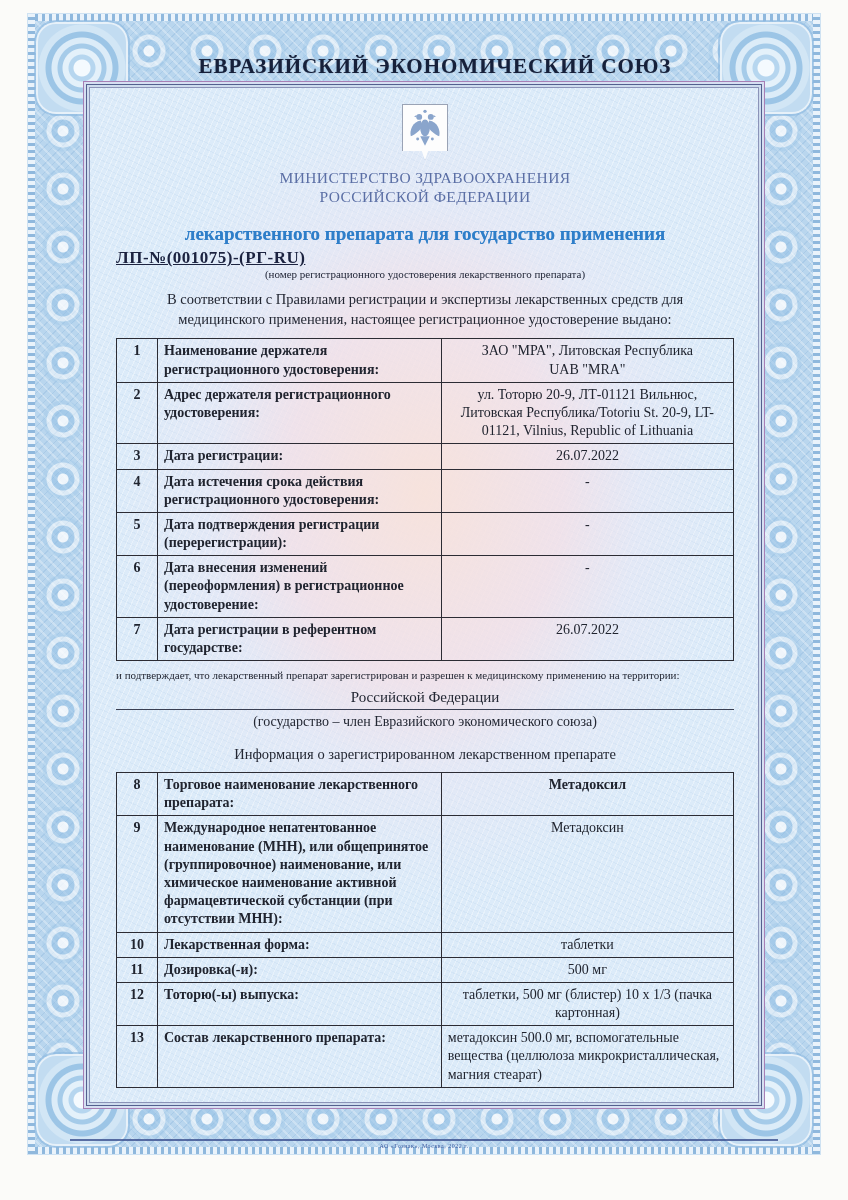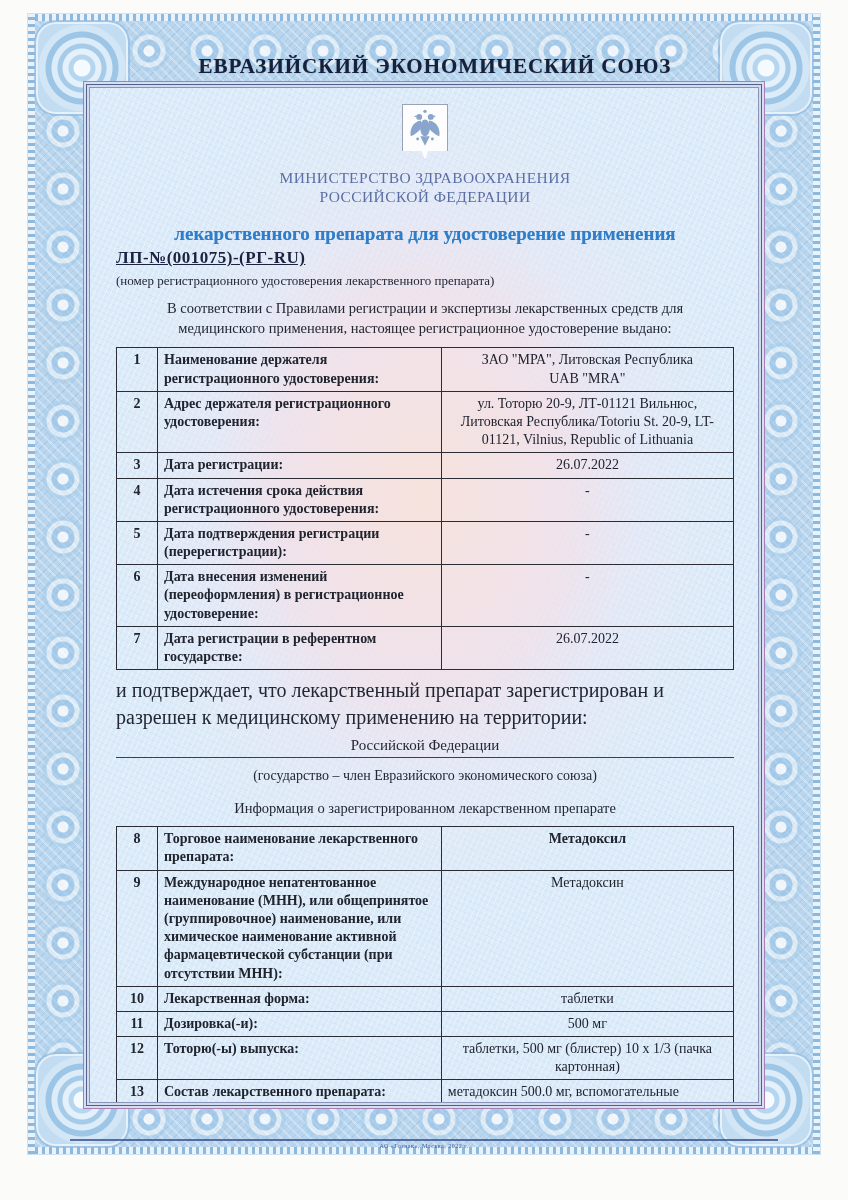--- a/index.html
+++ b/index.html
@@ -79,34 +79,34 @@
   .emblem{
     display:inline-block;width:46px;height:56px;background:#fdfdfd;
     border:1px solid #9aa3b5;
     clip-path:polygon(0 0,100% 0,100% 84%,57% 84%,50% 100%,43% 84%,0 84%);
     padding-top:2px;box-sizing:border-box;
   }
   .ministry{margin-top:6px;text-align:center;color:#5b6fa5;font-size:15.5px;line-height:1.25;letter-spacing:.4px;}
   .doc-title{margin-top:14px;text-align:center;color:#2e7ec9;font-weight:bold;font-size:19px;line-height:1.35;text-shadow:0 0 .5px rgba(46,126,201,.6);}
   .reg-num{margin-top:2px;font-weight:bold;font-size:17px;color:#1c2340;}
   .reg-num span{text-decoration:underline;letter-spacing:.5px;}
-  .reg-cap{margin-top:5px;font-size:13px;color:#222738;}
+  .reg-cap{text-align:center;font-size:11px;color:#222738;}
   .intro{margin:9px auto 0;width:96%;text-align:center;font-size:14.5px;line-height:1.38;}
   
   table{width:100%;border-collapse:collapse;margin-top:9px;font-size:14px;line-height:1.3;color:#20242f;}
   td{border:1px solid #2c2c34;padding:3px 6px;vertical-align:top;}
   td.num{width:28px;text-align:center;font-weight:bold;}
   td.label{width:46%;font-weight:bold;}
   td.value{text-align:center;white-space:pre-line;}
   td.value.left{text-align:left;}
   td.value.bold{font-weight:bold;}
   
-  .confirm{margin-top:7px;font-size:20px;line-height:1.35;text-align:left;}
+  .confirm{margin-top:7px;font-size:11px;line-height:1.35;text-align:left;}
   .territory{margin-top:6px;text-align:center;font-size:15px;border-bottom:1px solid #3a3f52;padding-bottom:3px;}
-  .territory-cap{margin-top:10px;text-align:center;font-size:14px;}
+  .territory-cap{margin-top:4px;text-align:center;font-size:14px;}
   .info-title{margin-top:16px;text-align:center;font-size:14.5px;}
 </style>
 </head>
 <body>
 
 <div class="cert">
   <div class="teeth t"></div>
   <div class="teeth b"></div>
   <div class="teeth l"></div>
   <div class="teeth r"></div>
@@ -145,21 +145,21 @@
           </svg>
         </span>
       </div>
 
       <div class="ministry">
         <div>МИНИСТЕРСТВО ЗДРАВООХРАНЕНИЯ</div>
         <div>РОССИЙСКОЙ ФЕДЕРАЦИИ</div>
       </div>
 
       <div class="doc-title">
-        <div>лекарственного препарата для удостоверение применения</div>
+        <div>лекарственного препарата для государство применения</div>
       </div>
 
       <div class="reg-num">
         <span>ЛП-№(001075)-(РГ-RU)</span>
       </div>
       <div class="reg-cap">(номер регистрационного удостоверения лекарственного препарата)</div>
 
       <div class="intro">В соответствии с Правилами регистрации и экспертизы лекарственных средств для медицинского применения, настоящее регистрационное удостоверение выдано:</div>
 
       <table>

